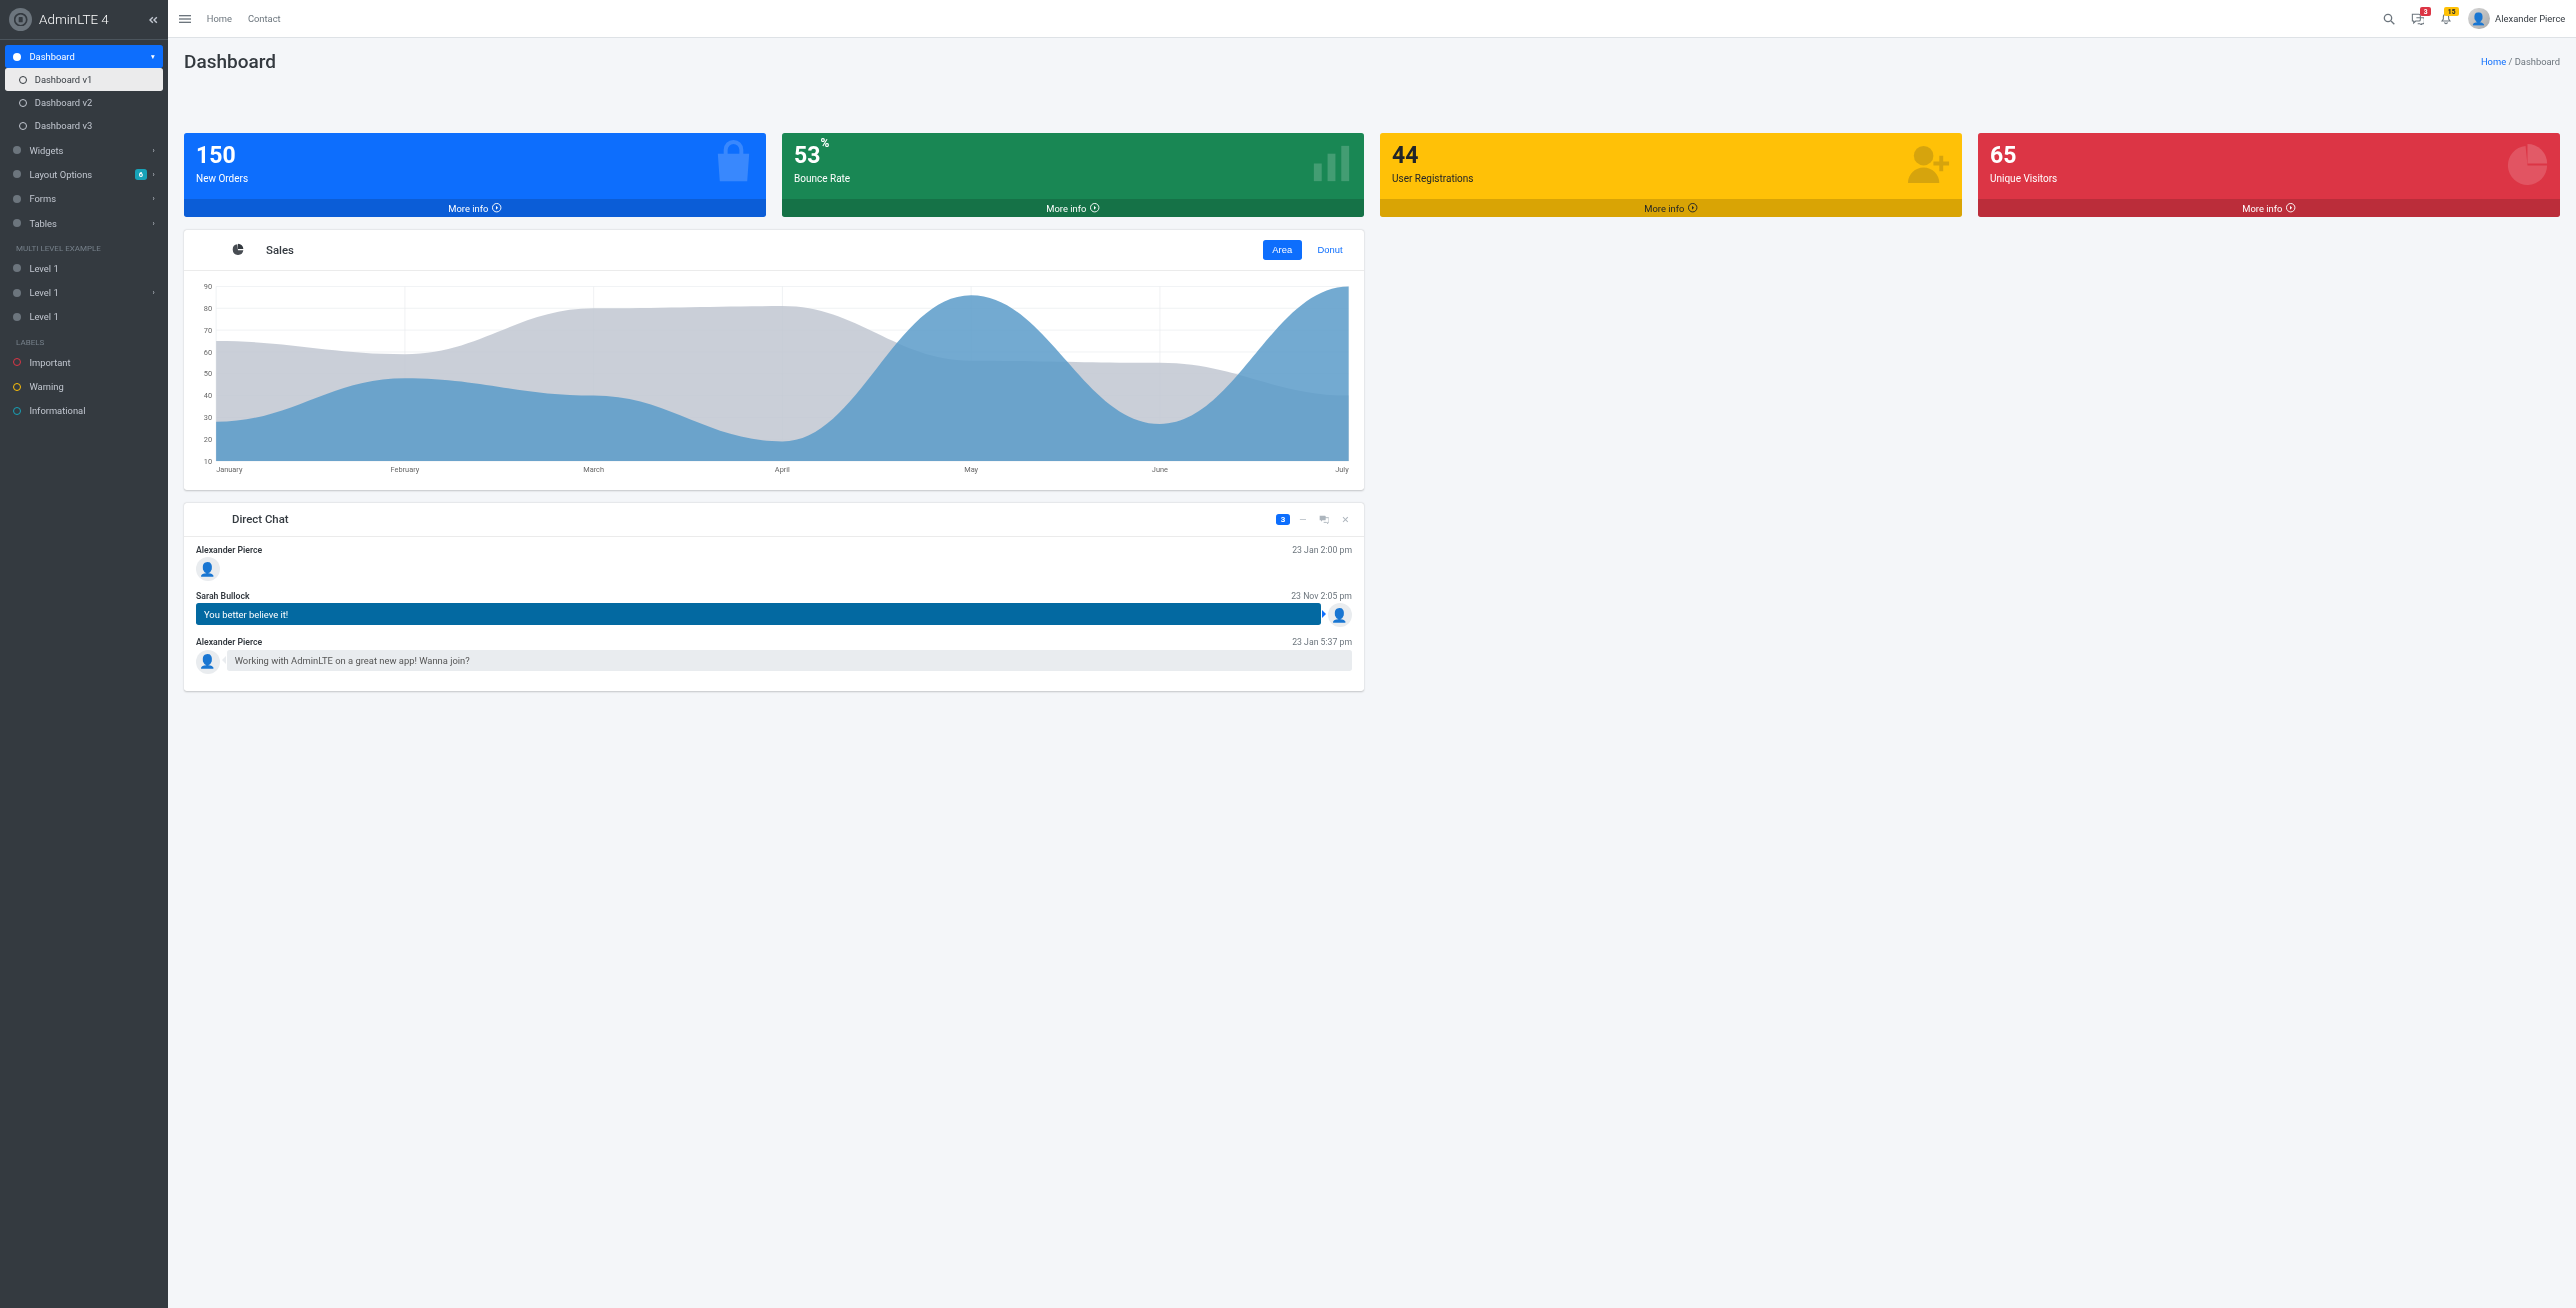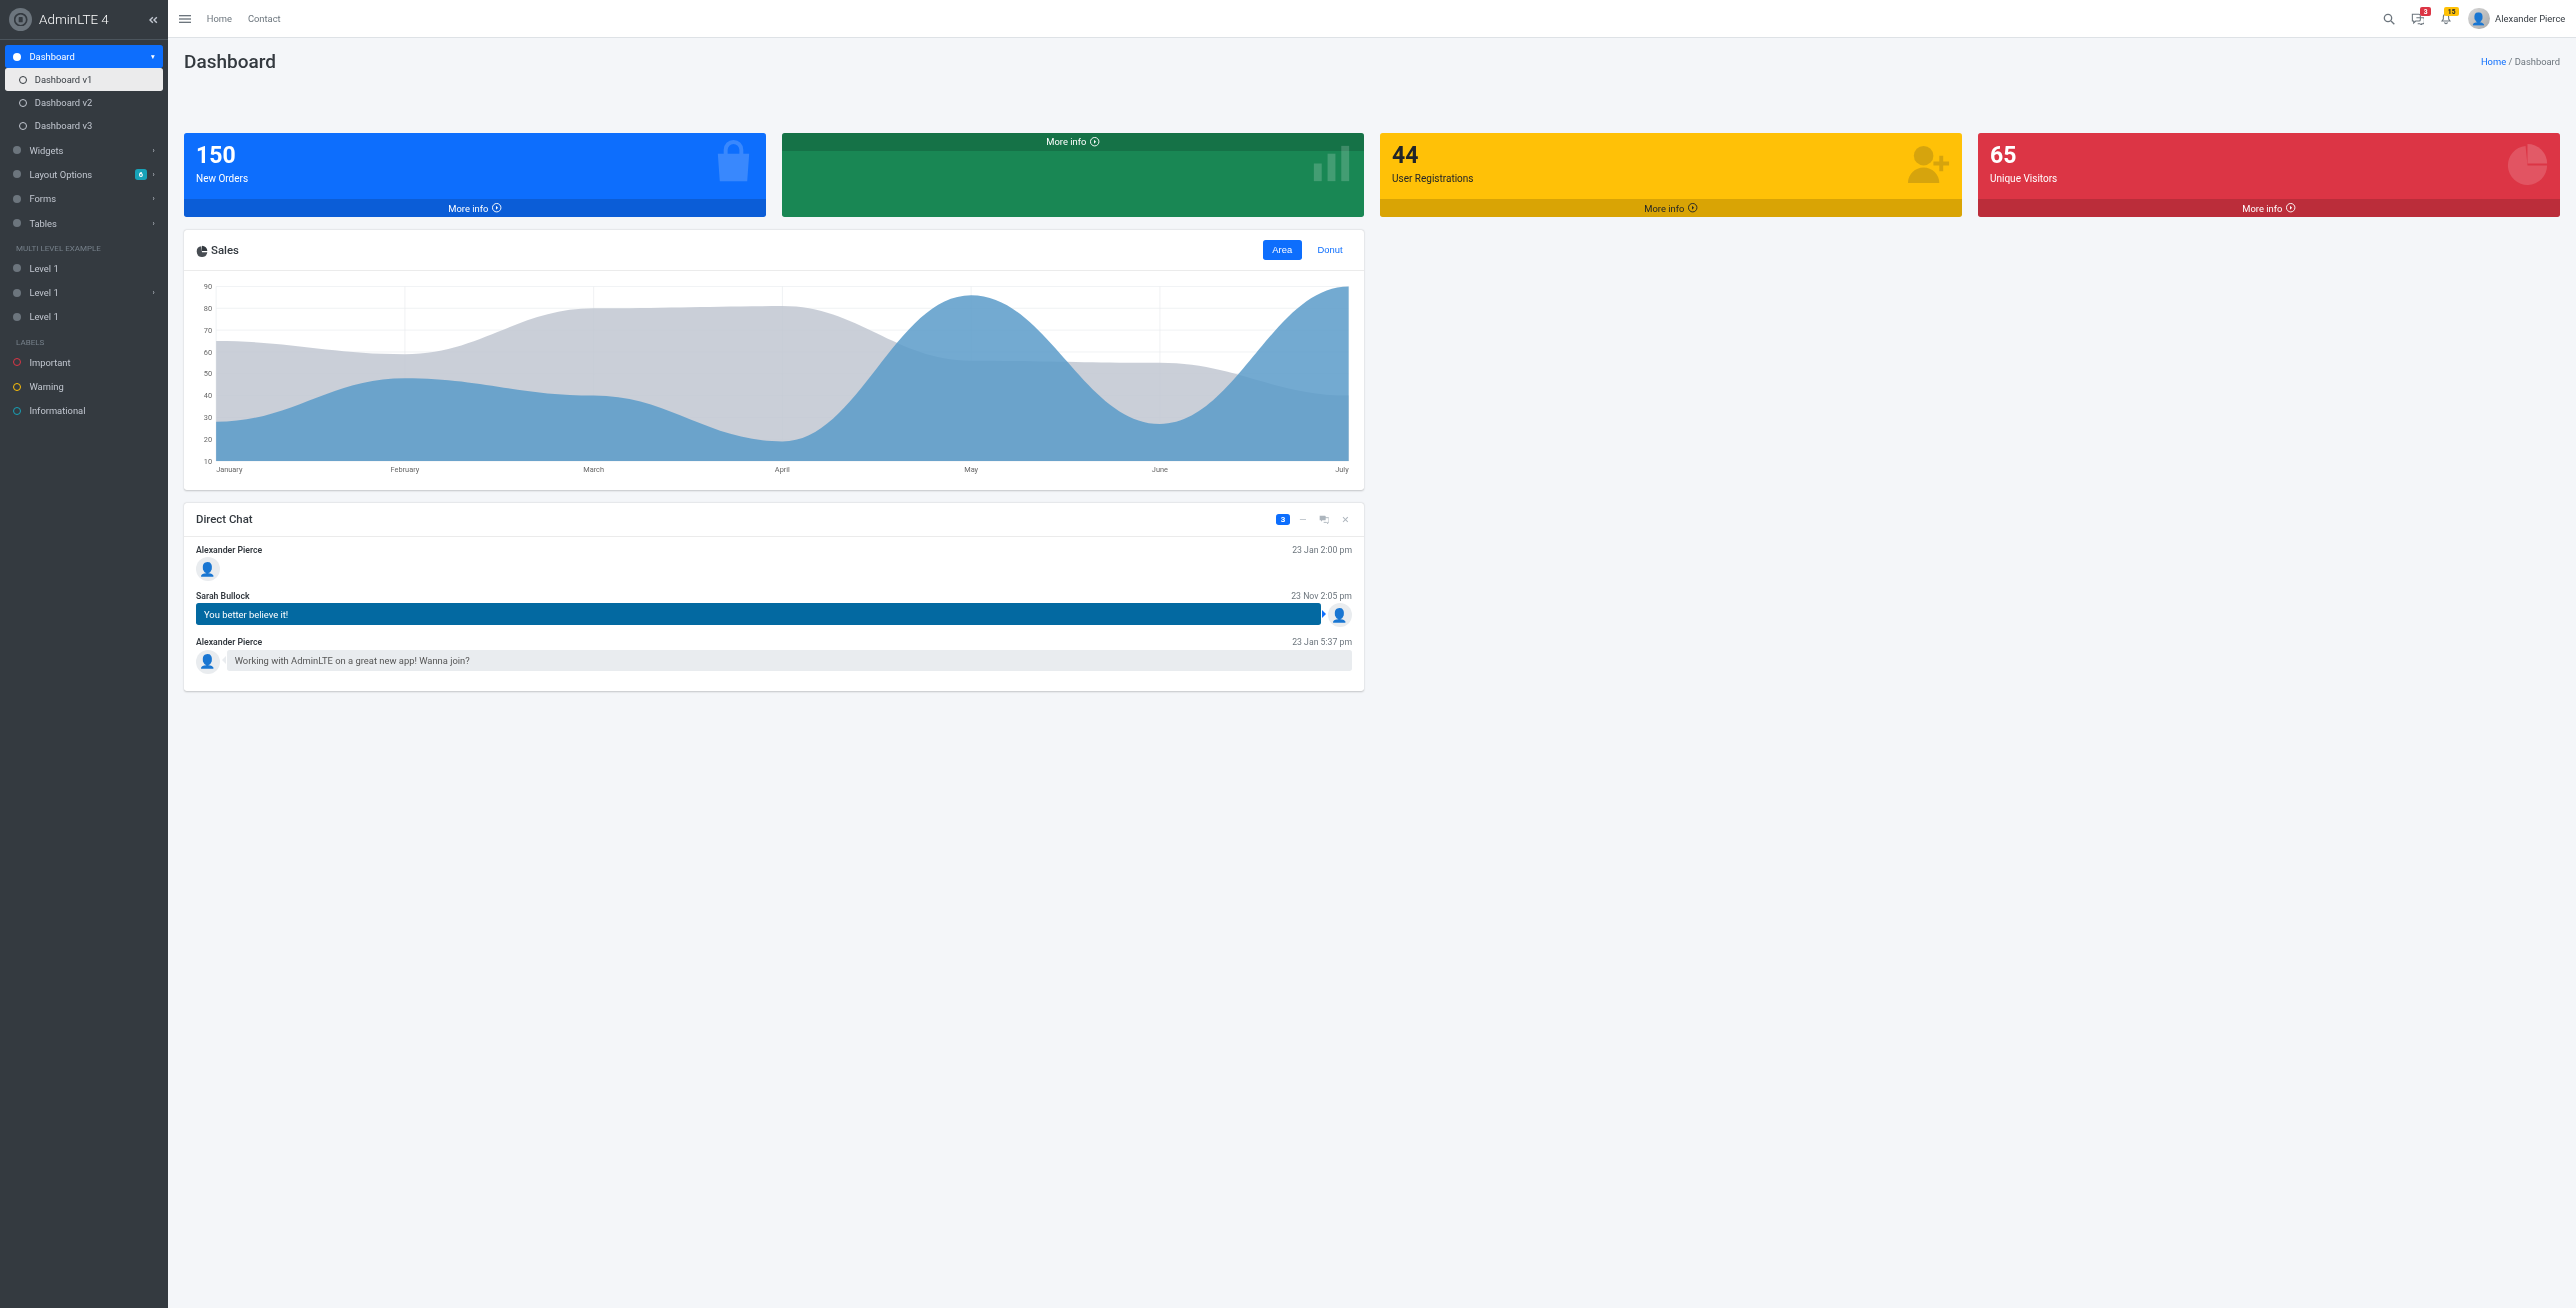--- a/index.html
+++ b/index.html
@@ -50,21 +50,21 @@
 .small-box.bg-red { background: #dc3545; }
 .small-box-inner { padding: 9.4px 12px 14.8px; }
 .small-box h3 { font-size: 23px; font-weight: 700; margin-bottom: 4px; }
 .small-box h3 sup { font-size: 12px; top: -8px; position: relative; }
 .small-box p { font-size: 10px; }
 .small-box-footer { background: rgba(0,0,0,0.15); text-align: center; padding: 3.4px 0; font-size: 9.4px; cursor: pointer; display: flex; align-items: center; justify-content: center; gap: 4px; }
 .small-box-icon { position: absolute; right: 9.4px; top: 6.7px; opacity: 0.18; }
 .half { width: calc(50% - 8px); }
 .card { background: #fff; border-radius: 2.7px; box-shadow: 0 0 0.7px rgba(0,0,0,.125), 0 0.7px 2px rgba(0,0,0,.2); margin-bottom: 13.4px; }
 .card-header { display: flex; align-items: center; padding: 9.4px 12px; border-bottom: 0.7px solid rgba(0,0,0,.08); }
-.card-title { font-size: 11.4px; font-weight: 500; display: flex; align-items: flex-end; gap: 3px; }
+.card-title { font-size: 11.4px; font-weight: 500; display: flex; align-items: flex-start; gap: 22px; margin-left: 36px; }
 .card-tools { margin-left: auto; display: flex; align-items: center; gap: 6.7px; }
 .btn-tab { padding: 4.7px 9.4px; border-radius: 2.7px; font-size: 9.4px; cursor: pointer; border: none; background: transparent; color: #0d6efd; }
 .btn-tab.active { background: #0d6efd; color: #fff; }
 .card-body { padding: 12px; }
 .chart { position: relative; height: 195px; }
 .chat-card .card-header { border-bottom: 0.7px solid rgba(0,0,0,.08); }
 .chat-badge { background: #0d6efd; color: #fff; font-size: 8px; font-weight: bold; padding: 1.3px 4.7px; border-radius: 2.7px; }
 .tool-icon { color: #adb5bd; cursor: pointer; padding: 0 2.7px; }
 .chat-body { padding: 8px 12px; }
 .msg { margin-bottom: 9.4px; }
@@ -259,20 +259,24 @@
               <svg width="47" height="47" viewBox="0 0 24 24" fill="currentColor">
                 <path d="M7 7V5a5 5 0 0110 0v2h3l-1 14H5L4 7h3zm2 0h6V5a3 3 0 00-6 0v2z"></path>
               </svg>
             </div>
             <div class="small-box-footer">More info <svg width="9.4" height="9.4" viewBox="0 0 14 14" fill="currentColor">
                 <circle cx="7" cy="7" r="6.3" fill="none" stroke="currentColor" stroke-width="1.4"></circle>
                 <path d="M6 4l3 3-3 3z"></path>
               </svg></div>
           </div>
           <div class="small-box bg-green">
+            <div class="small-box-inner">
+              <h3>53<sup>%</sup></h3>
+              <p>Bounce Rate</p>
+            </div>
             <div class="small-box-icon">
               <svg width="47" height="47" viewBox="0 0 24 24" fill="currentColor">
                 <rect x="3" y="12" width="4" height="9"></rect>
                 <rect x="10" y="7" width="4" height="14"></rect>
                 <rect x="17" y="3" width="4" height="18"></rect>
               </svg>
             </div>
             <div class="small-box-footer">More info <svg width="9.4" height="9.4" viewBox="0 0 14 14" fill="currentColor">
                 <circle cx="7" cy="7" r="6.3" fill="none" stroke="currentColor" stroke-width="1.4"></circle>
                 <path d="M6 4l3 3-3 3z"></path>

